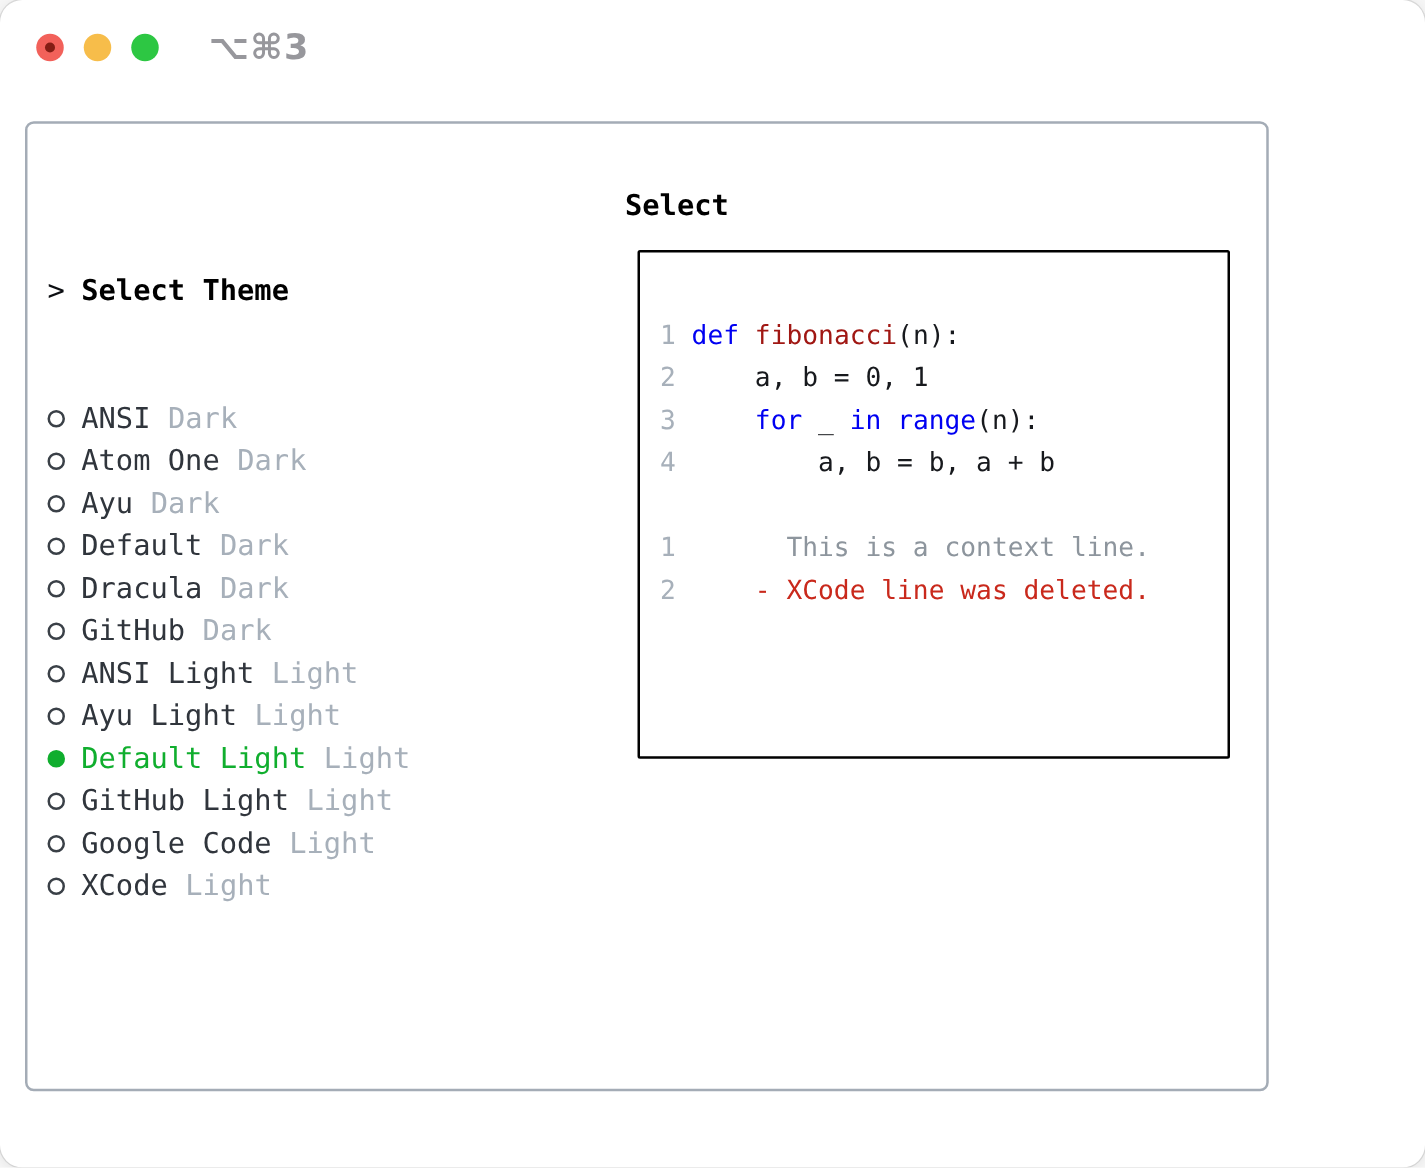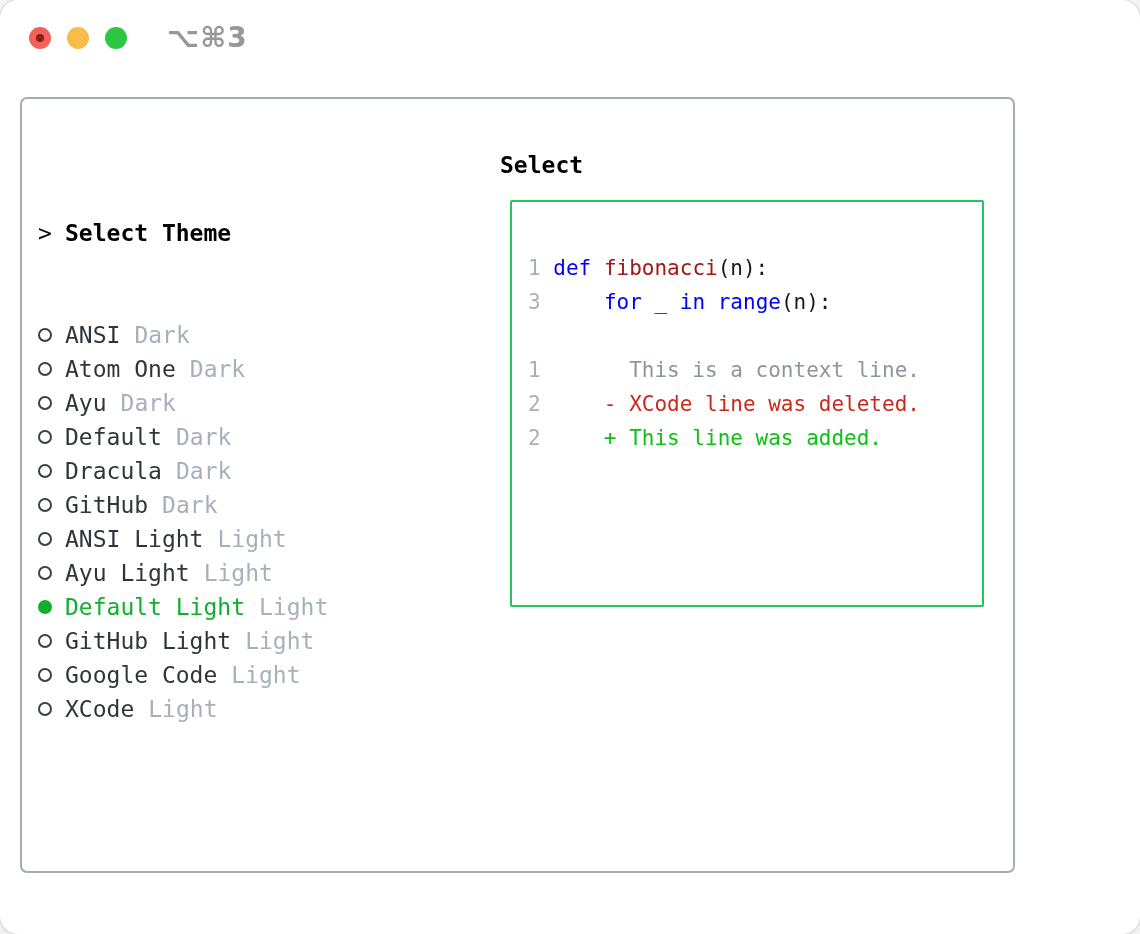--- a/index.html
+++ b/index.html
@@ -48,21 +48,21 @@
   .tname.sel{color:#10ae2e;}
   .variant{color:#a7b0ba;margin-left:14px;}
   .applylabel{color:#0c0e12;}
   
   .preview-label{
     position:absolute;left:500px;top:148px;height:34px;line-height:34px;
     font-size:23px;font-weight:bold;color:#000;
   }
   .pbox{
     position:absolute;left:510px;top:200px;width:474px;height:407px;
-    border:2px solid #22c55e;border-radius:2px;background:#fff;
+    border:2px solid #000000;border-radius:2px;background:#fff;
     padding:49px 0 0 16px;font-size:21px;line-height:34px;
   }
   .pline{height:34px;white-space:pre;}
   .num{color:#a7b0ba;}
   .pl{color:#17191d;}
   .kw{color:#0000f2;}
   .fn{color:#a01713;}
   .ctx{color:#8d959d;}
   .del{color:#c9291c;}
   .add{color:#0bc112;}
@@ -92,21 +92,22 @@
     
     
     
   </div>
 
   <div class="preview-label">Select</div>
 
   <div class="pbox">
     <div id="preview-code">
         <div class="pline"><span class="num">1 </span><span class="kw">def</span><span class="pl"> </span><span class="fn">fibonacci</span><span class="pl">(n):</span></div>
+        <div class="pline"><span class="num">2 </span><span class="pl">    a, b = 0, 1</span></div>
         <div class="pline"><span class="num">3 </span><span class="pl">    </span><span class="kw">for</span><span class="pl"> _ </span><span class="kw">in</span><span class="pl"> </span><span class="kw">range</span><span class="pl">(n):</span></div>
+        <div class="pline"><span class="num">4 </span><span class="pl">        a, b = b, a + b</span></div>
         <div class="pline"><span class="num">&nbsp;</span></div>
         <div class="pline"><span class="num">1 </span><span class="ctx">      This is a context line.</span></div>
         <div class="pline"><span class="num">2 </span><span class="del">    - XCode line was deleted.</span></div>
-        <div class="pline"><span class="num">2 </span><span class="add">    + This line was added.</span></div>
       </div>
   </div>
 
 </div>
 
 </body></html>

